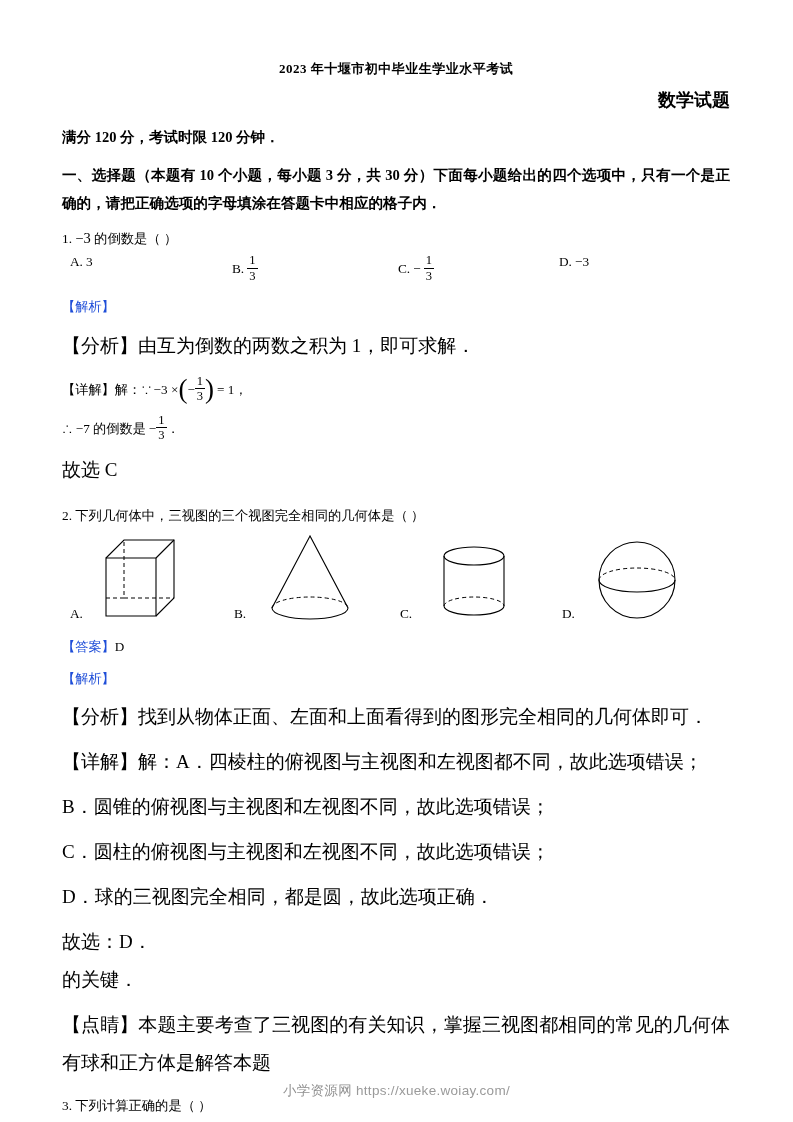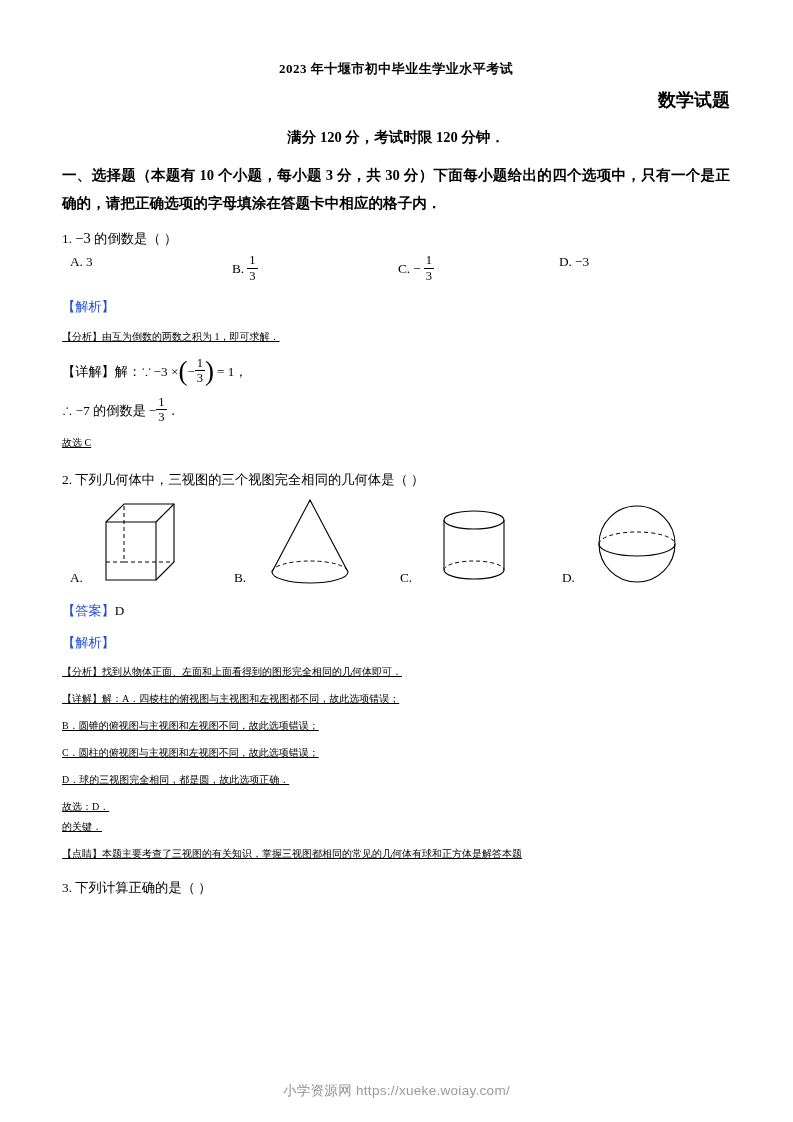--- a/index.html
+++ b/index.html
@@ -36,21 +36,21 @@
     margin: 0 0 10px 0;
     font-family: "Liberation Serif", serif;
   }
   .title-sub {
     text-align: right;
     font-size: 18px;
     font-weight: bold;
     margin: 0 0 16px 0;
   }
   .title-note {
-    text-align: center;
+    text-align: left;
     font-size: 14.5px;
     font-weight: bold;
     margin: 0 0 14px 0;
   }
   .section-head {
     font-size: 14.6px;
     font-weight: bold;
     line-height: 1.95;
     text-align: justify;
     margin: 0 0 6px 0;
@@ -94,25 +94,24 @@
   }
   .blue {
     color: #1f4ed8;
   }
   .ans-line {
     font-size: 13.2px;
     line-height: 1.95;
     margin: 6px 0 0 0;
   }
   .exp-line {
-    font-size: 10px;
+    font-size: 19px;
     line-height: 2.0;
     margin: 7px 0 0 0;
     text-align: justify;
-    text-decoration: underline;
   }
   .math-row {
     font-size: 13.2px;
     line-height: 2.0;
     margin: 10px 0 0 0;
     display: flex;
     align-items: center;
     flex-wrap: wrap;
   }
   .paren-frac {

